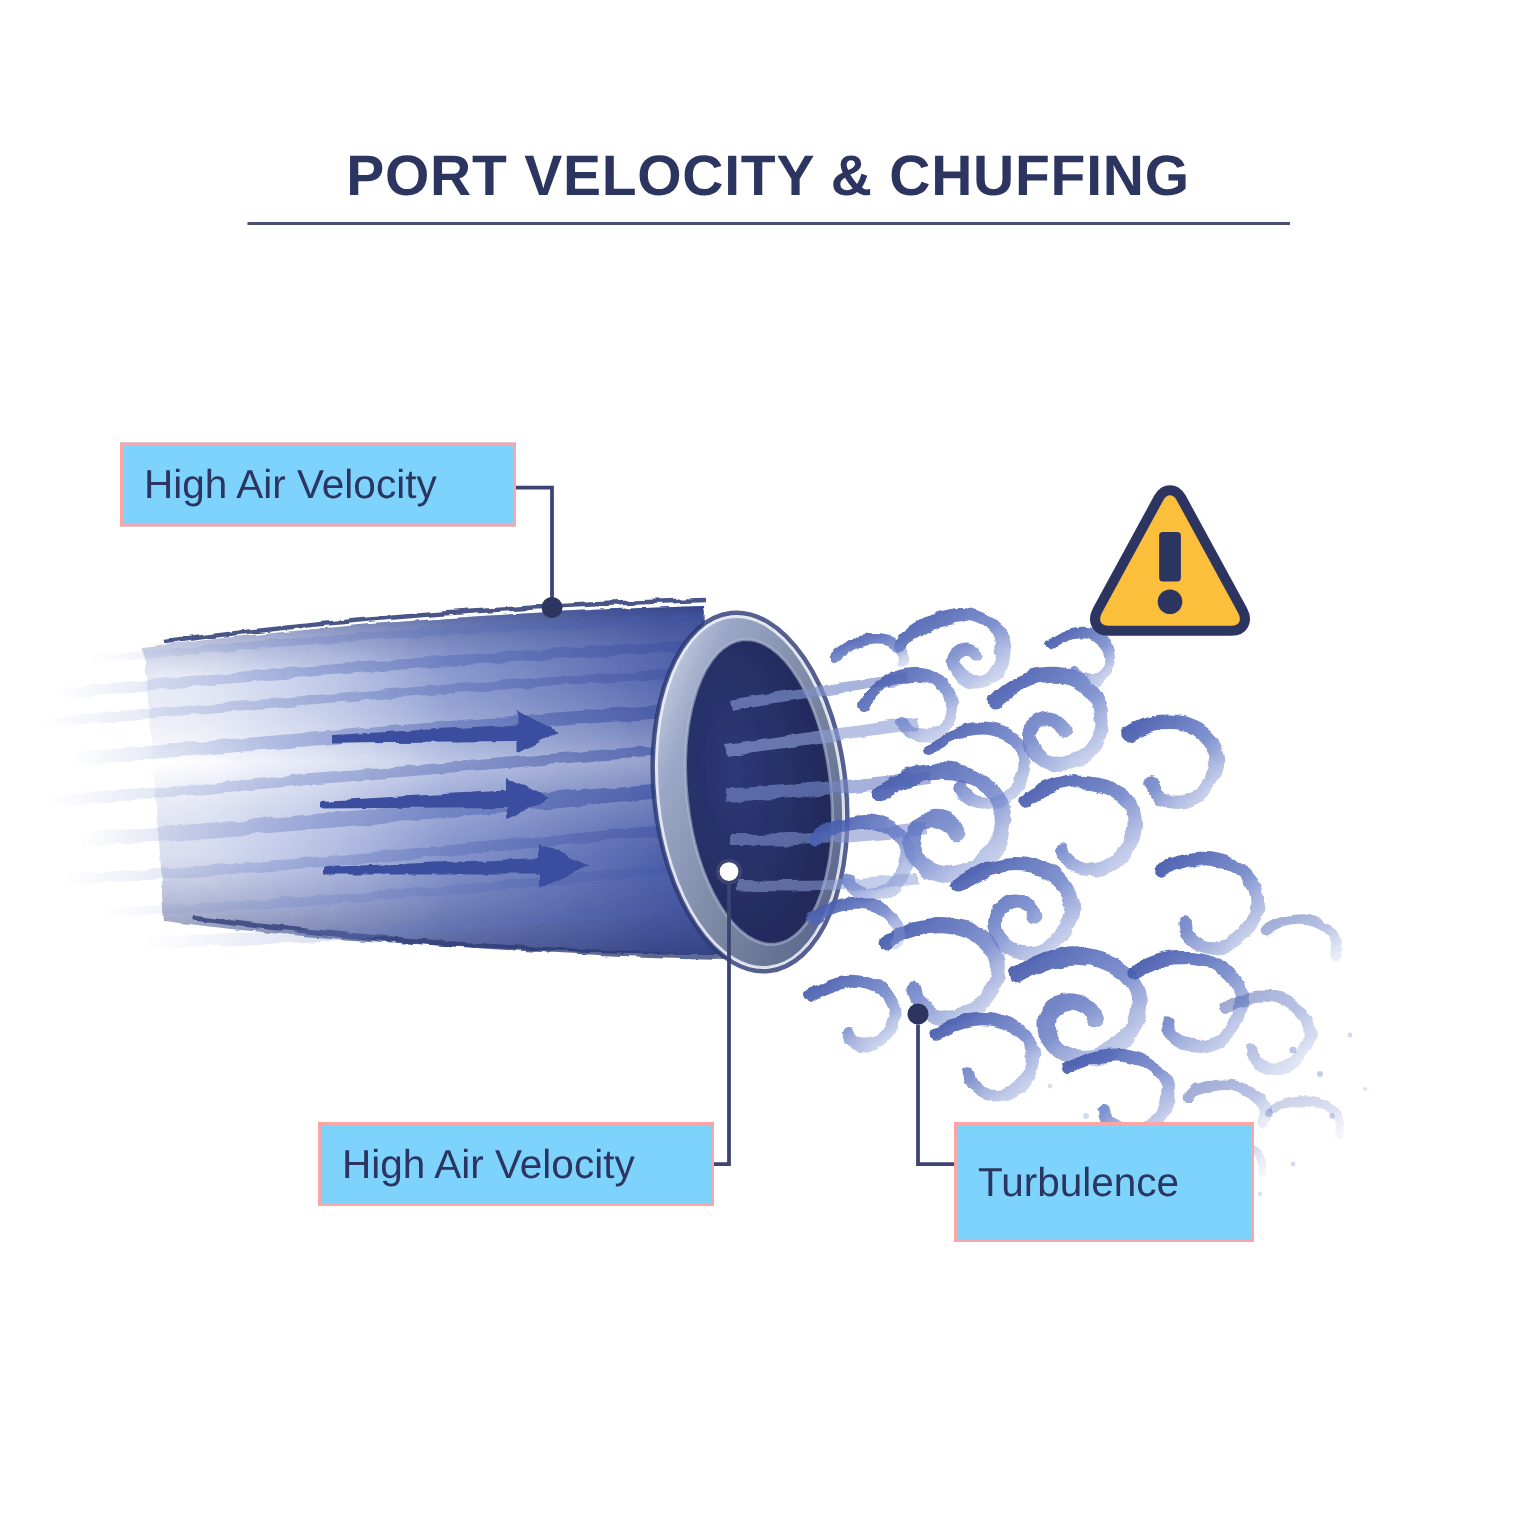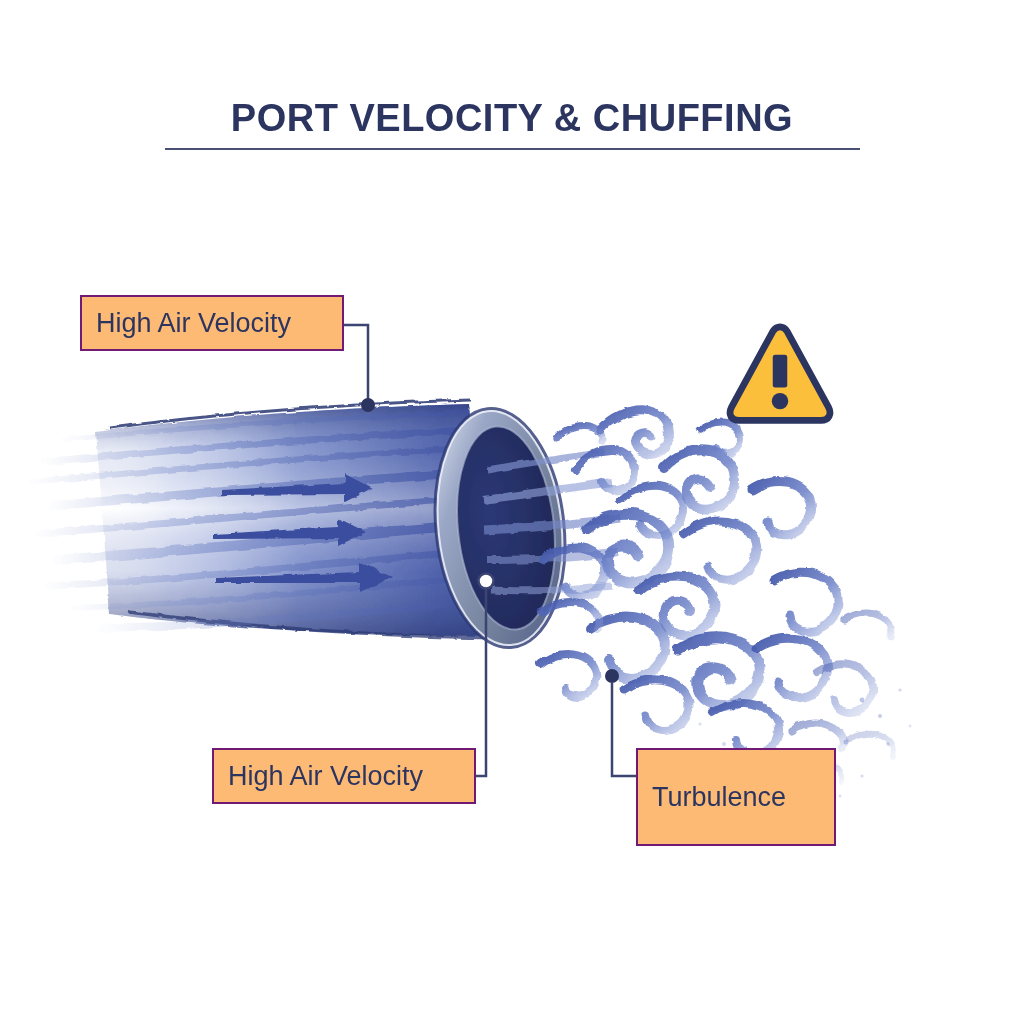--- a/index.html
+++ b/index.html
@@ -51,22 +51,22 @@
     left: 0;
     top: 0;
     width: 1024px;
     height: 1024px;
   }
 
   
   .callout {
     position: absolute;
     box-sizing: border-box;
-    border: 2px solid #701a75;
-    background: #fdba74;
+    border: 2px solid #fca5a5;
+    background: #7dd3fc;
     color: #2b3560;
     font-family: "Liberation Sans", sans-serif;
     font-size: 27px;
     line-height: 34px;
     display: flex;
     flex-direction: column;
     justify-content: center;
     padding: 6px 14px;
     z-index: 6;
   }
@@ -79,21 +79,21 @@
   #callout-bottom {
     left: 212px;
     top: 748px;
     width: 264px;
     height: 56px;
   }
   #callout-turbulence {
     left: 636px;
     top: 748px;
     width: 200px;
-    height: 98px;
+    height: 80px;
     line-height: 40px;
   }
   .callout-line {
     white-space: nowrap;
   }
 
   
   #warning-icon {
     position: absolute;
     left: 722px;

